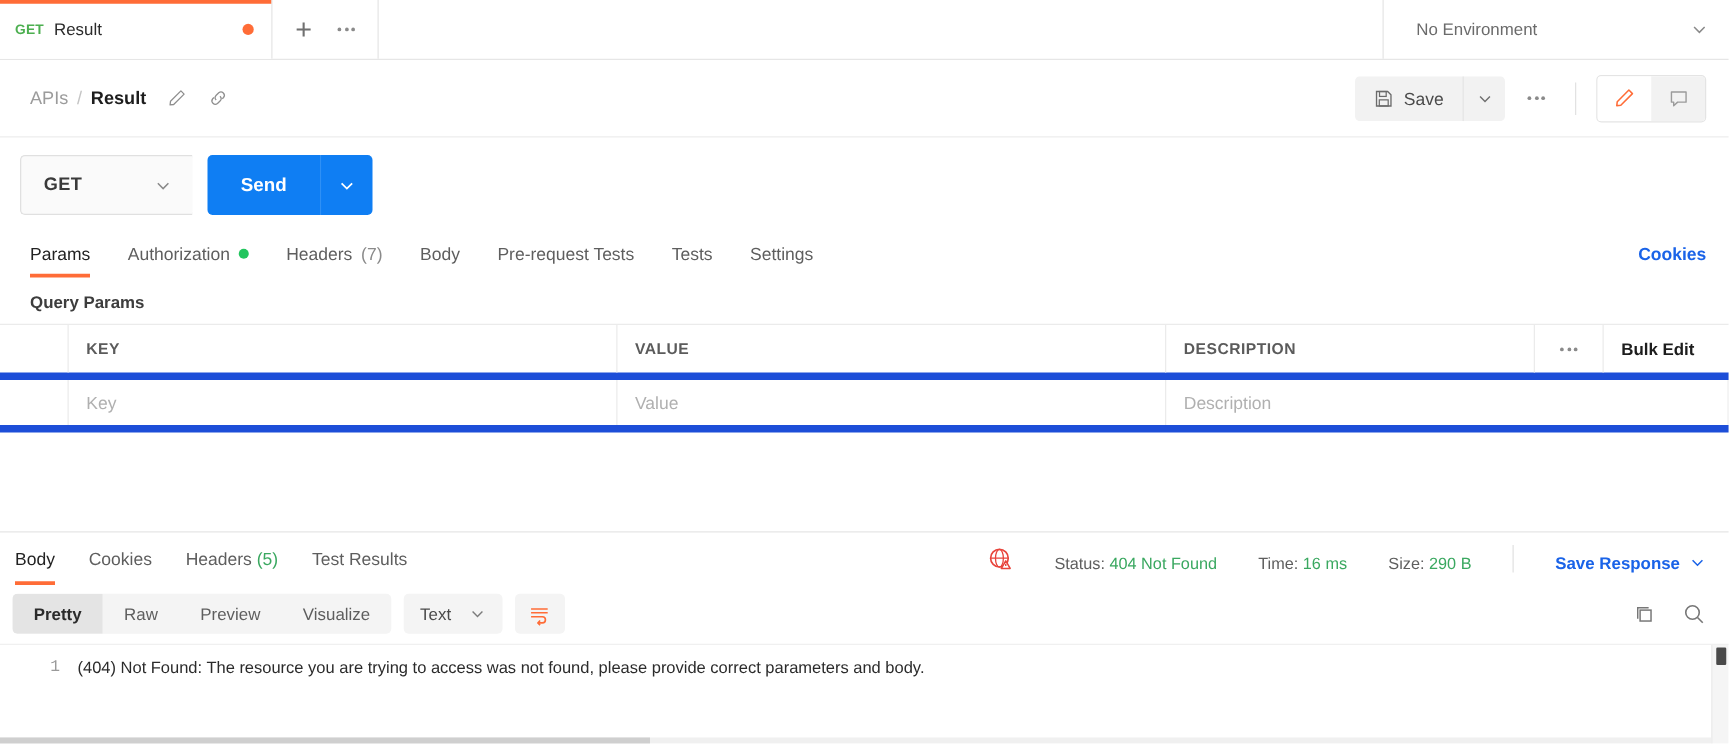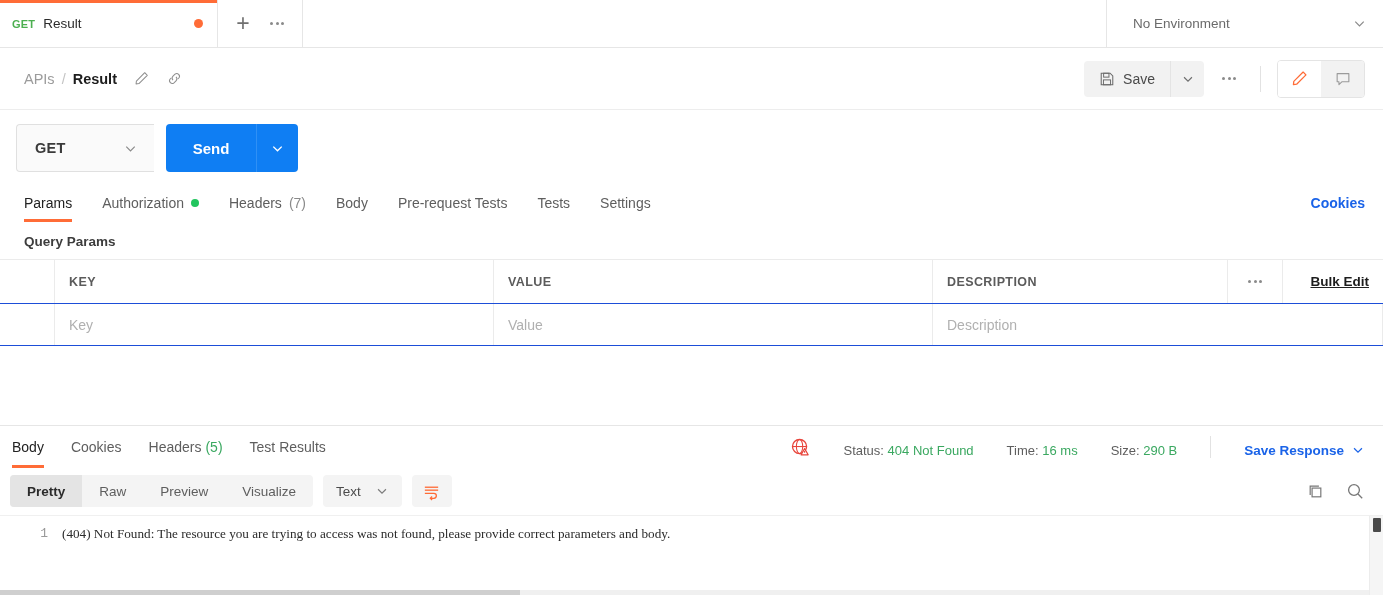--- a/index.html
+++ b/index.html
@@ -125,28 +125,28 @@
   .rtab.active::after {
     content: ""; position: absolute; left: 0; right: 0; bottom: 0; height: 3px; background: #ff6c37;
   }
   .rtab .count { color: #8a8a8a; }
   .green-dot { width: 8px; height: 8px; border-radius: 50%; background: #22c55e; display: inline-block; }
   .cookies-link { margin-left: auto; font-size: 14px; color: #1a63e8; font-weight: bold; cursor: pointer; }
 
   
   .qp-label { font-size: 13.5px; font-weight: bold; color: #3d3d3d; padding: 12px 24px 10px 24px; }
   .table { border-top: 1px solid #ebebeb; }
-  .trow { display: flex; border-bottom: 1px solid #1d4ed8; }
+  .trow { display: flex; border-bottom: 6px solid #1d4ed8; }
   .tcell-check { width: 55px; border-right: 1px solid #ebebeb; }
   .tcell { padding: 0 14px; display: flex; align-items: center; border-right: 1px solid #ebebeb; }
   .tcell.key { width: 439px; }
   .tcell.value { width: 439px; }
   .tcell.desc { flex: 1; }
   .tcell.dotsCol { width: 55px; justify-content: center; border-right: 1px solid #ebebeb; }
-  .tcell.bulk { width: 100px; justify-content: flex-end; padding-left: 14px; border-right: none; text-decoration: underline; }
+  .tcell.bulk { width: 100px; justify-content: flex-start; padding-left: 14px; border-right: none; }
   .head .trow { height: 44px; }
   .th { font-size: 12.5px; font-weight: bold; color: #5b5b5b; letter-spacing: .4px; }
   .body .trow { height: 42px; }
   .ph { font-size: 14px; color: #b0b0b0; }
   .bulk-edit { font-size: 13.5px; font-weight: bold; color: #1d1d1d; cursor: pointer; }
 
   
   .resp-spacer { flex: 1; }
   .resp-head {
     display: flex; align-items: center; height: 42px;
@@ -186,21 +186,21 @@
     display: flex; align-items: center; justify-content: center; cursor: pointer;
   }
   .tool-right { margin-left: auto; display: flex; align-items: center; gap: 20px; }
 
   
   .code-area { position: relative; flex: 1; border-top: 1px solid #f0f0f0; display: flex; overflow: hidden; }
   .gutter { width: 62px; padding-top: 7px; text-align: right; padding-right: 14px; }
   .gutter .ln { font-family: "Liberation Mono", monospace; font-size: 13px; color: #9a9a9a; line-height: 22px; }
   .code-text {
     flex: 1; padding-top: 7px;
-    font-family: Liberation Serif, serif; font-size: 13.2px; color: #2b2b2b;
+    font-family: Liberation Sans, sans-serif; font-size: 13.2px; color: #2b2b2b;
     line-height: 22px; white-space: pre; overflow: hidden;
   }
   .vscroll { width: 14px; background: #f5f5f5; position: relative; border-left: 1px solid #ececec; }
   .vthumb { position: absolute; top: 2px; left: 3px; width: 8px; height: 14px; background: #4a4a4a; border-radius: 1px; }
   .hscroll-rail { position: absolute; left: 0; right: 14px; bottom: 0; height: 5px; background: #f0f0f0; }
   .hthumb { position: absolute; left: 0; width: 520px; height: 5px; background: #cfcfcf; }
 
   svg { display: block; }
 </style>
 </head>

